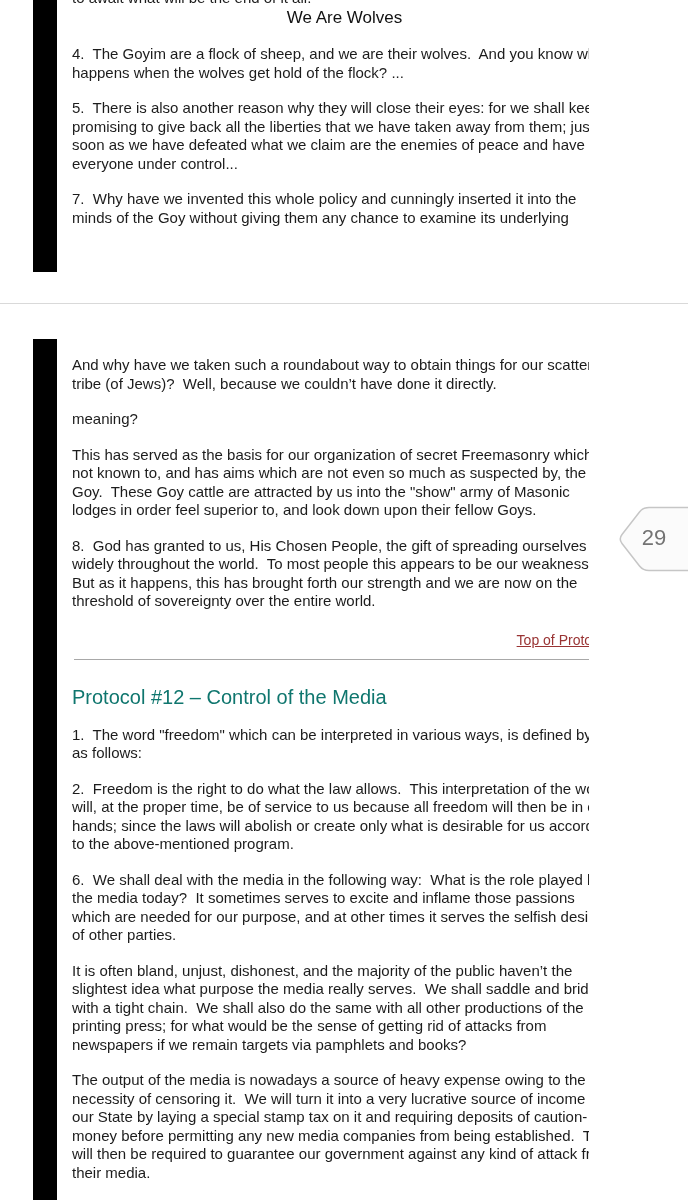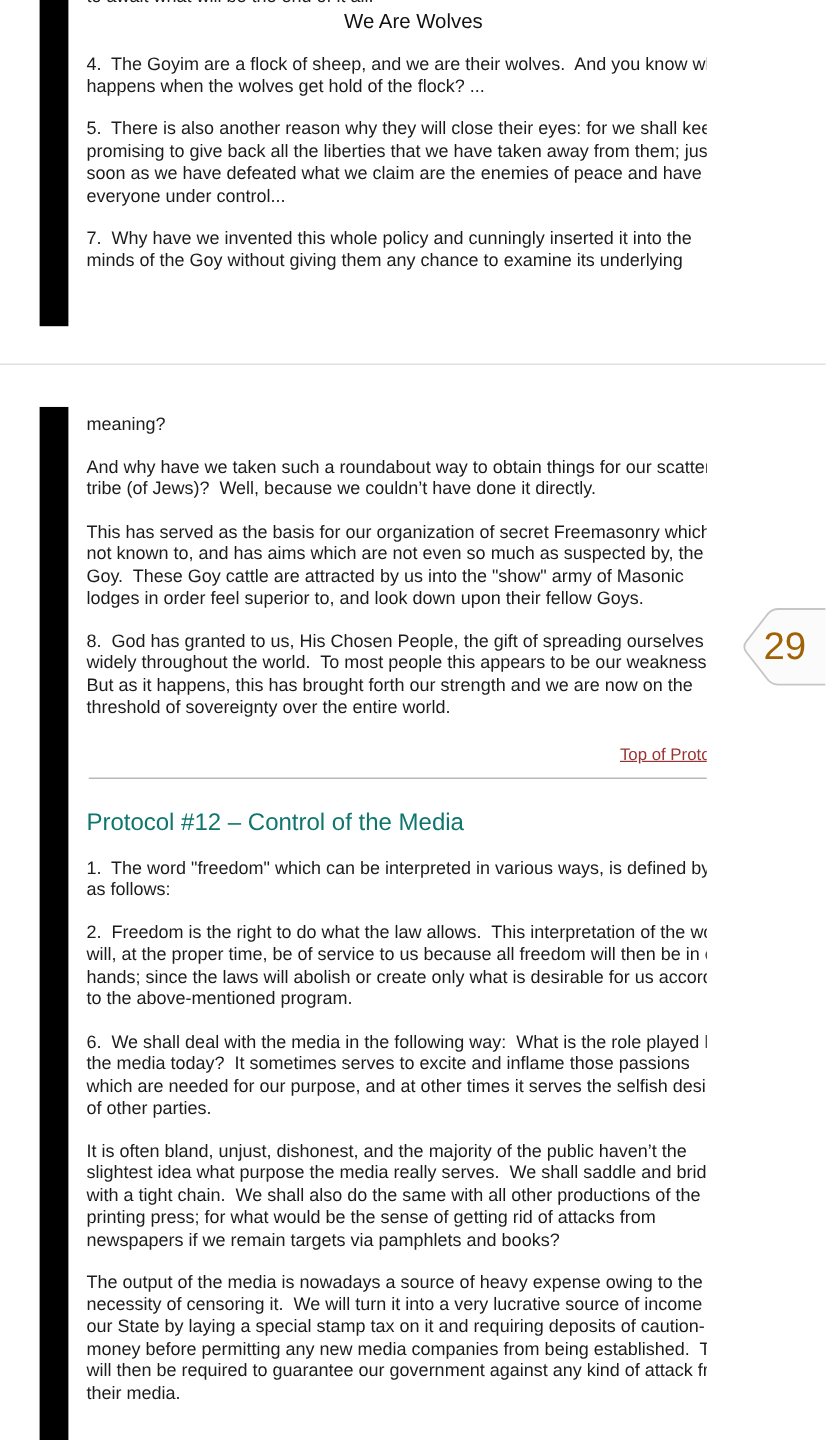--- a/index.html
+++ b/index.html
@@ -61,21 +61,21 @@
   }
 
   
   .page-badge {
     position: absolute; top: 506px; right: 0; width: 70px; height: 66px;
   }
   .page-badge svg { position: absolute; top: 0; left: 0; }
   .page-badge .num {
     position: absolute; top: 50%; left: 36px;
     transform: translate(-50%, -52%);
-    font-size: 32px; color: #a16207;
+    font-size: 22px; color: #737373;
   }
 </style>
 </head>
 <body>
 
 <div class="screen">
 
   <section class="sheet sheet1">
     <div class="edge-bar left"></div>
     <div class="edge-bar right"></div>
@@ -89,22 +89,22 @@
       <p class="doc-par">7.  Why have we invented this whole policy and cunningly inserted it into the minds of the Goy without giving them any chance to examine its underlying</p>
     </div>
   </section>
 
   <div class="page-gap-line"></div>
 
   <section class="sheet sheet2">
     <div class="edge-bar left"></div>
     <div class="edge-bar right"></div>
     <div class="content" style="top: 0;">
+      <p class="doc-par">And why have we taken such a roundabout way to obtain things for our scattered tribe (of Jews)?  Well, because we couldn’t have done it directly.</p>
       <p class="doc-par" style="margin-top:6px;">meaning?</p>
-      <p class="doc-par">And why have we taken such a roundabout way to obtain things for our scattered tribe (of Jews)?  Well, because we couldn’t have done it directly.</p>
       <p class="doc-par">This has served as the basis for our organization of secret Freemasonry which is not known to, and has aims which are not even so much as suspected by, the Goy.  These Goy cattle are attracted by us into the "show" army of Masonic lodges in order feel superior to, and look down upon their fellow Goys.</p>
       <p class="doc-par">8.  God has granted to us, His Chosen People, the gift of spreading ourselves widely throughout the world.  To most people this appears to be our weakness.  But as it happens, this has brought forth our strength and we are now on the threshold of sovereignty over the entire world.</p>
 
       <div class="link-row">
         <a>Top of Protocols</a>
       </div>
       <hr class="doc-rule">
 
       <h1 class="doc-heading">Protocol #12 – Control of the Media</h1>
 

